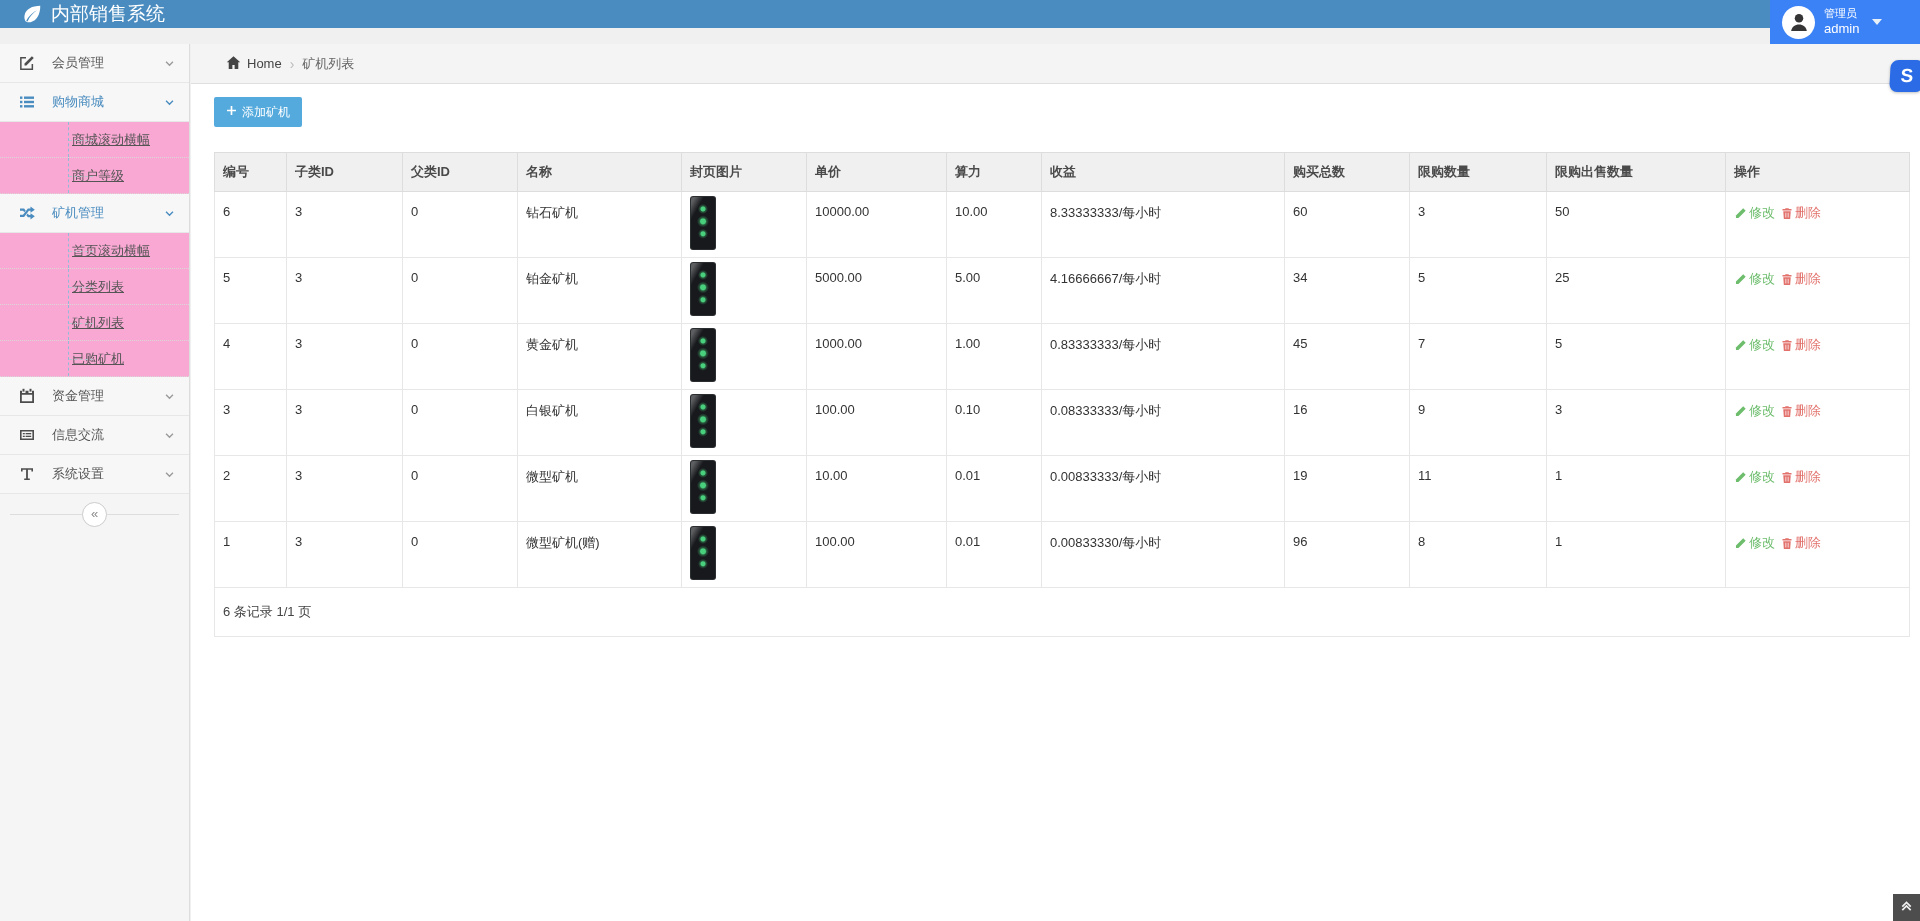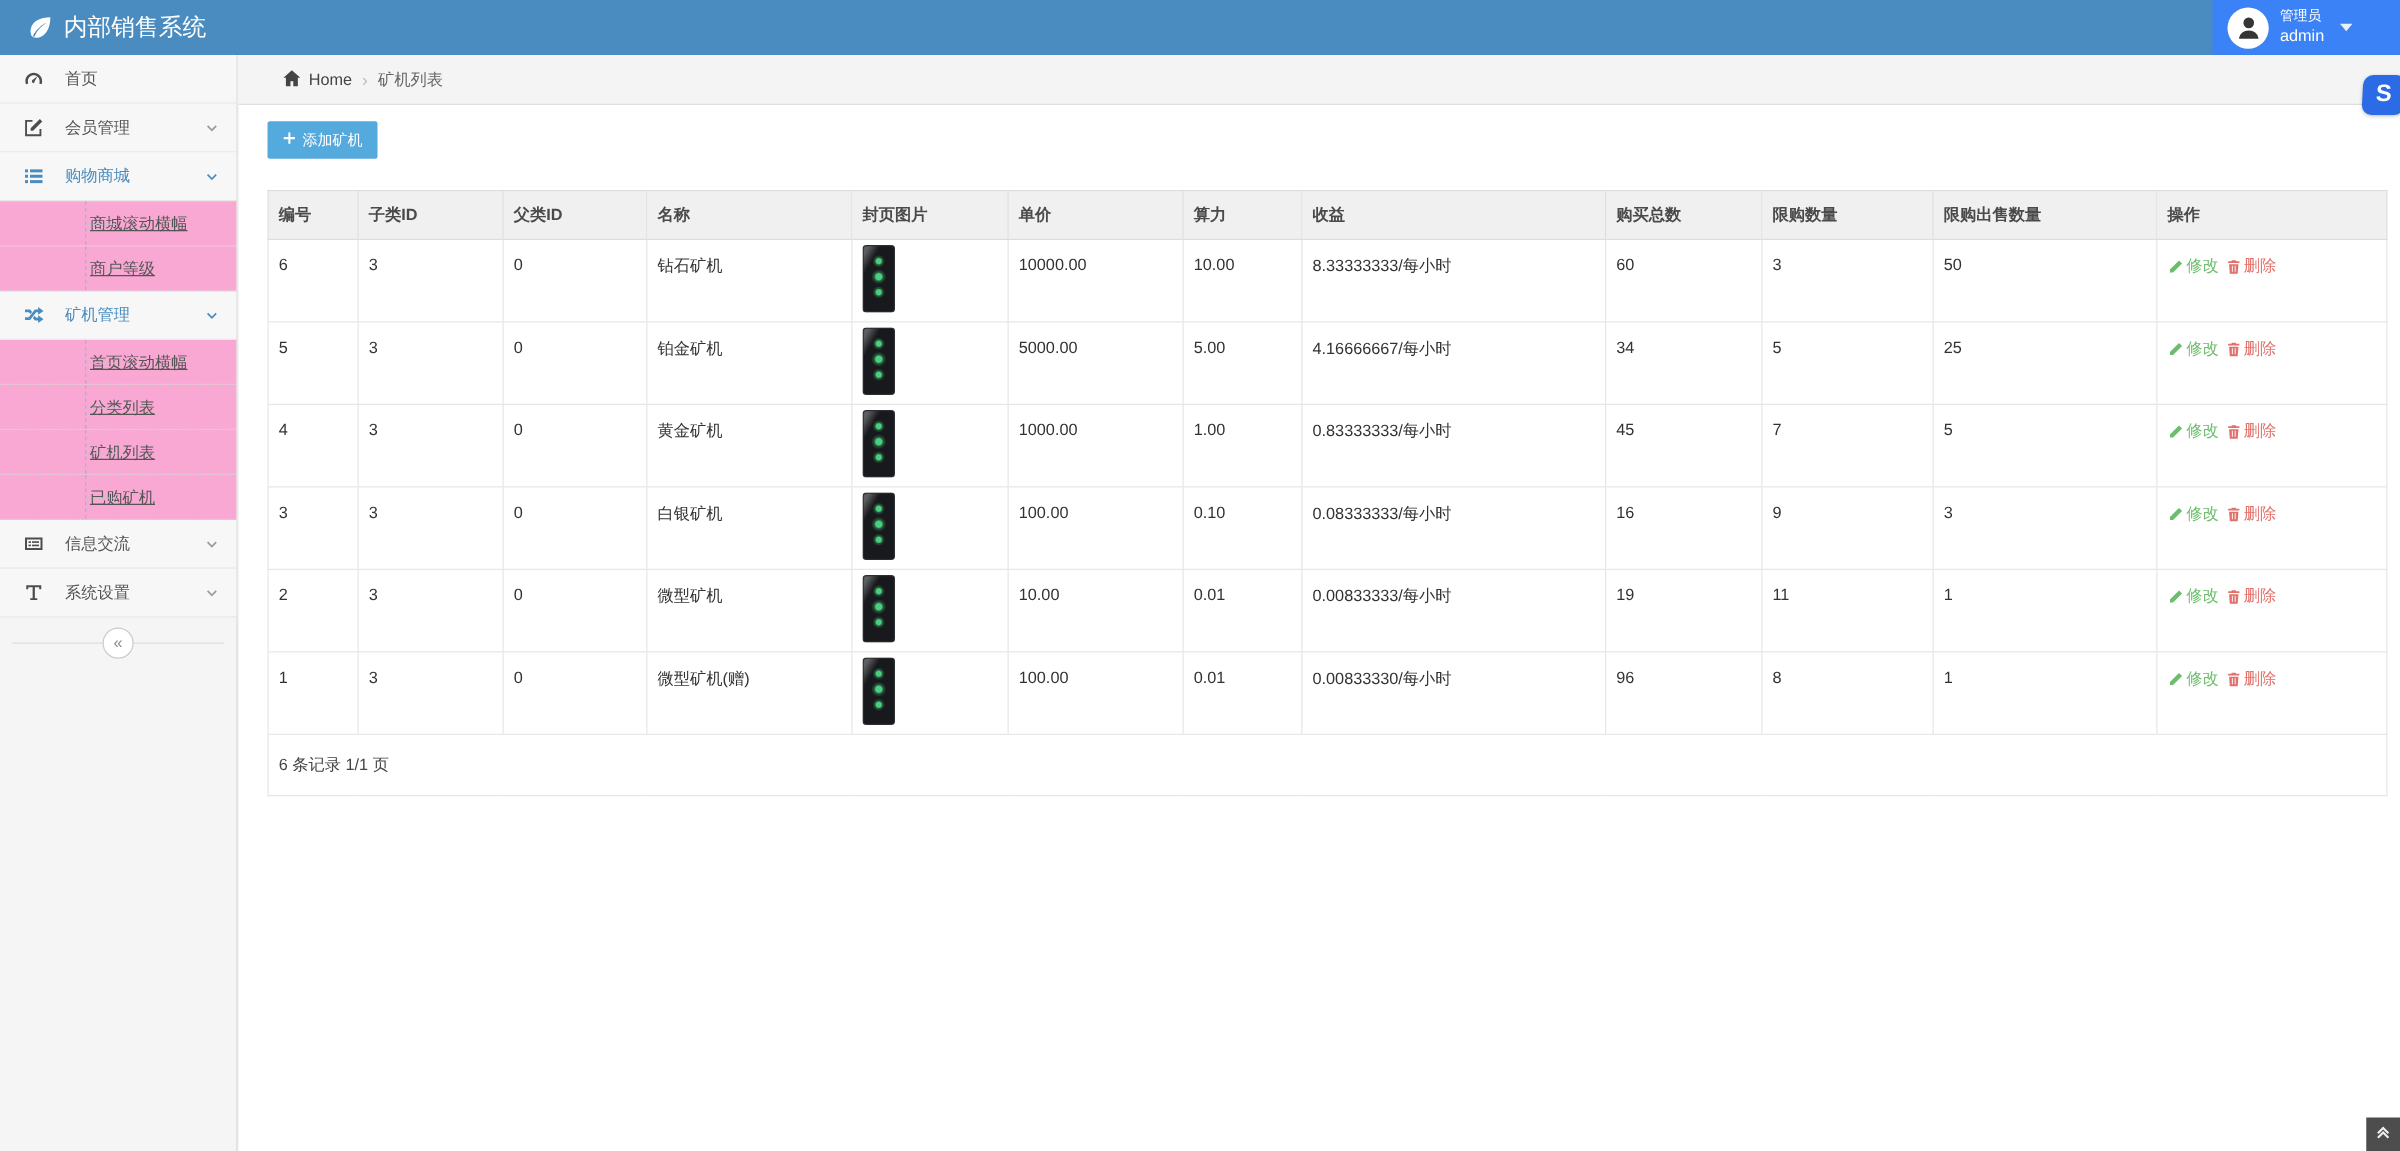--- a/index.html
+++ b/index.html
@@ -2,21 +2,21 @@
 <html><head>
 <meta charset="utf-8">
 <style>
   * { box-sizing: border-box; margin: 0; padding: 0; }
   html,body { width:1920px; height:921px; overflow:hidden; }
   body {
     font-family: "Liberation Sans", "DejaVu Sans", sans-serif;
     background:#f0f0f0; position:relative; color:#333;
   }
   
-  .topbar { position:absolute; left:0; top:0; width:1920px; height:44px;
+  .topbar { position:absolute; left:0; top:0; width:1920px; height:28px;
     background:#4a8cbf; color:#fff; display:flex; align-items:center; z-index:5; }
   .brand { display:flex; align-items:center; gap:9px; padding-left:22px; font-size:19px; }
   .brand svg { display:block; }
   .user-box { position:absolute; right:0; top:0; height:44px; width:150px;
     background:#3b82f6; display:flex; align-items:center; gap:9px; padding:0 12px; cursor:pointer; }
   .avatar { width:33px; height:33px; border-radius:50%; background:#fff; display:flex;
     align-items:center; justify-content:center; overflow:hidden; flex:0 0 auto; }
   .user-names { font-size:11px; line-height:1.25; }
   .user-names .uname { font-size:13px; }
   .user-caret { width:0; height:0; border-left:5px solid transparent; border-right:5px solid transparent;
@@ -109,29 +109,20 @@
     </span>
     <span class="user-caret"></span>
   </div>
 </header>
 
 <aside class="sidebar">
   <nav>
       <div class="side-item">
         <span class="s-icon">
           <svg width="16" height="16" viewBox="0 0 16 16" fill="currentColor">
-            <path d="M8 3.2c-3.7 0-6.7 3-6.7 6.7 0 .9.2 1.8.5 2.5l1.8-.7c-.2-.6-.3-1.2-.3-1.8 0-2.6 2.1-4.7 4.7-4.7s4.7 2.1 4.7 4.7c0 .6-.1 1.2-.3 1.8l1.8.7c.3-.7.5-1.6.5-2.5 0-3.7-3-6.7-6.7-6.7z"></path>
-            <path d="M8 11.4c-.8 0-1.5-.7-1.5-1.5 0-.5.3-1 .7-1.2l4-2.9-2.5 4.2c0 .8-.3 1.4-.7 1.4z"></path>
-          </svg>
-        </span>
-        <span class="s-label">首页</span>
-      </div>
-      <div class="side-item">
-        <span class="s-icon">
-          <svg width="16" height="16" viewBox="0 0 16 16" fill="currentColor">
             <path d="M12.9 1.2l1.9 1.9L7.4 10.5H5.5V8.6l7.4-7.4z"></path>
             <path d="M12.6 9.1v4.3H2.6V3.4H7V1.9H1.1v13h13V9.1h-1.5z"></path>
           </svg>
         </span>
         <span class="s-label">会员管理</span>
         <span class="chev">
           <svg width="11" height="11" viewBox="0 0 16 16" fill="none" stroke="currentColor" stroke-width="2">
             <path d="M3 5.5l5 5 5-5"></path>
           </svg>
         </span>
@@ -179,20 +170,36 @@
         <span>首页滚动横幅</span>
       </div>
       <div class="sub-item">
         <span>分类列表</span>
       </div>
       <div class="sub-item">
         <span>矿机列表</span>
       </div>
       <div class="sub-item">
         <span>已购矿机</span>
+      </div>
+      <div class="side-item">
+        <span class="s-icon">
+          <svg width="16" height="16" viewBox="0 0 16 16" fill="currentColor">
+            <rect x="3.5" y="0.8" width="2" height="2.8"></rect>
+            <rect x="10.5" y="0.8" width="2" height="2.8"></rect>
+            <path d="M1 2.8h2v2.2h3.5V2.8h3V5h3.5V2.8h2V15H1V2.8zM2.8 6.8v6.4h10.4V6.8H2.8z"></path>
+            <path d="M4.3 8.2h1.6v1.4H4.3zM7.2 8.2h1.6v1.4H7.2zM10.1 8.2h1.6v1.4h-1.6zM4.3 10.7h1.6v1.4H4.3zM7.2 10.7h1.6v1.4H7.2zM10.1 10.7h1.6v1.4h-1.6z" fill="#f5f5f5"></path>
+          </svg>
+        </span>
+        <span class="s-label">资金管理</span>
+        <span class="chev">
+          <svg width="11" height="11" viewBox="0 0 16 16" fill="none" stroke="currentColor" stroke-width="2">
+            <path d="M3 5.5l5 5 5-5"></path>
+          </svg>
+        </span>
       </div>
       <div class="side-item">
         <span class="s-icon">
           <svg width="16" height="16" viewBox="0 0 16 16" fill="currentColor">
             <path d="M1 3h14v10H1V3zm1.6 1.6v6.8h10.8V4.6H2.6z"></path>
             <rect x="3.8" y="6" width="2" height="1.3"></rect>
             <rect x="6.6" y="6" width="5.6" height="1.3"></rect>
             <rect x="3.8" y="8.7" width="2" height="1.3"></rect>
             <rect x="6.6" y="8.7" width="5.6" height="1.3"></rect>
           </svg>

